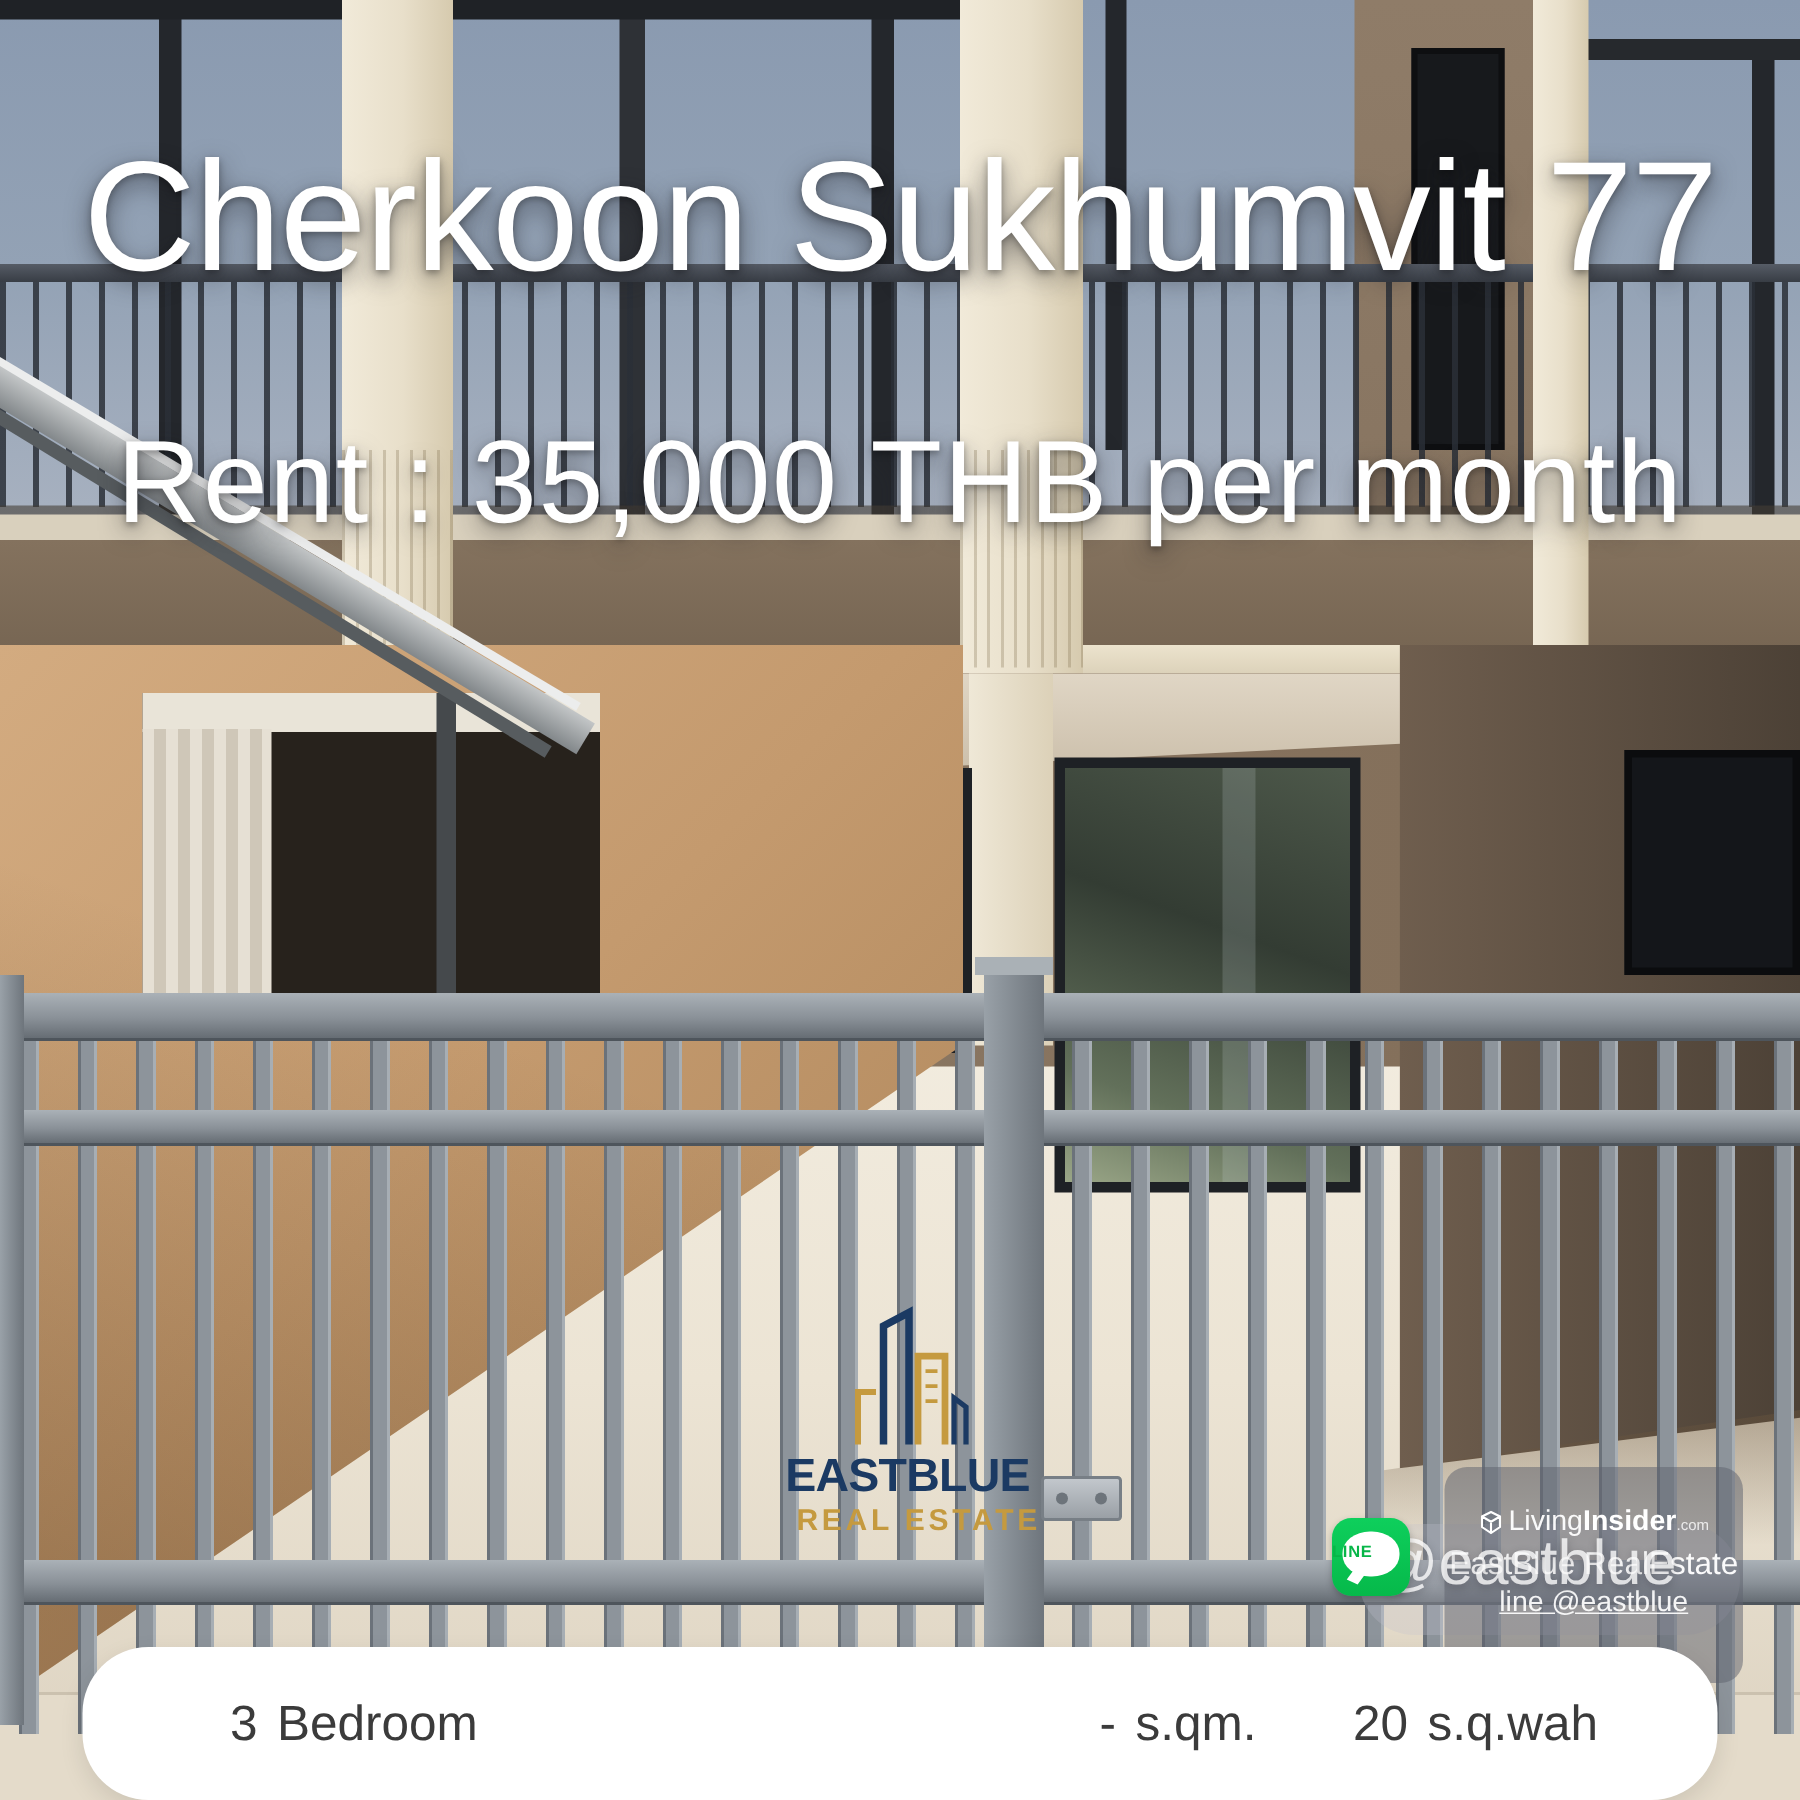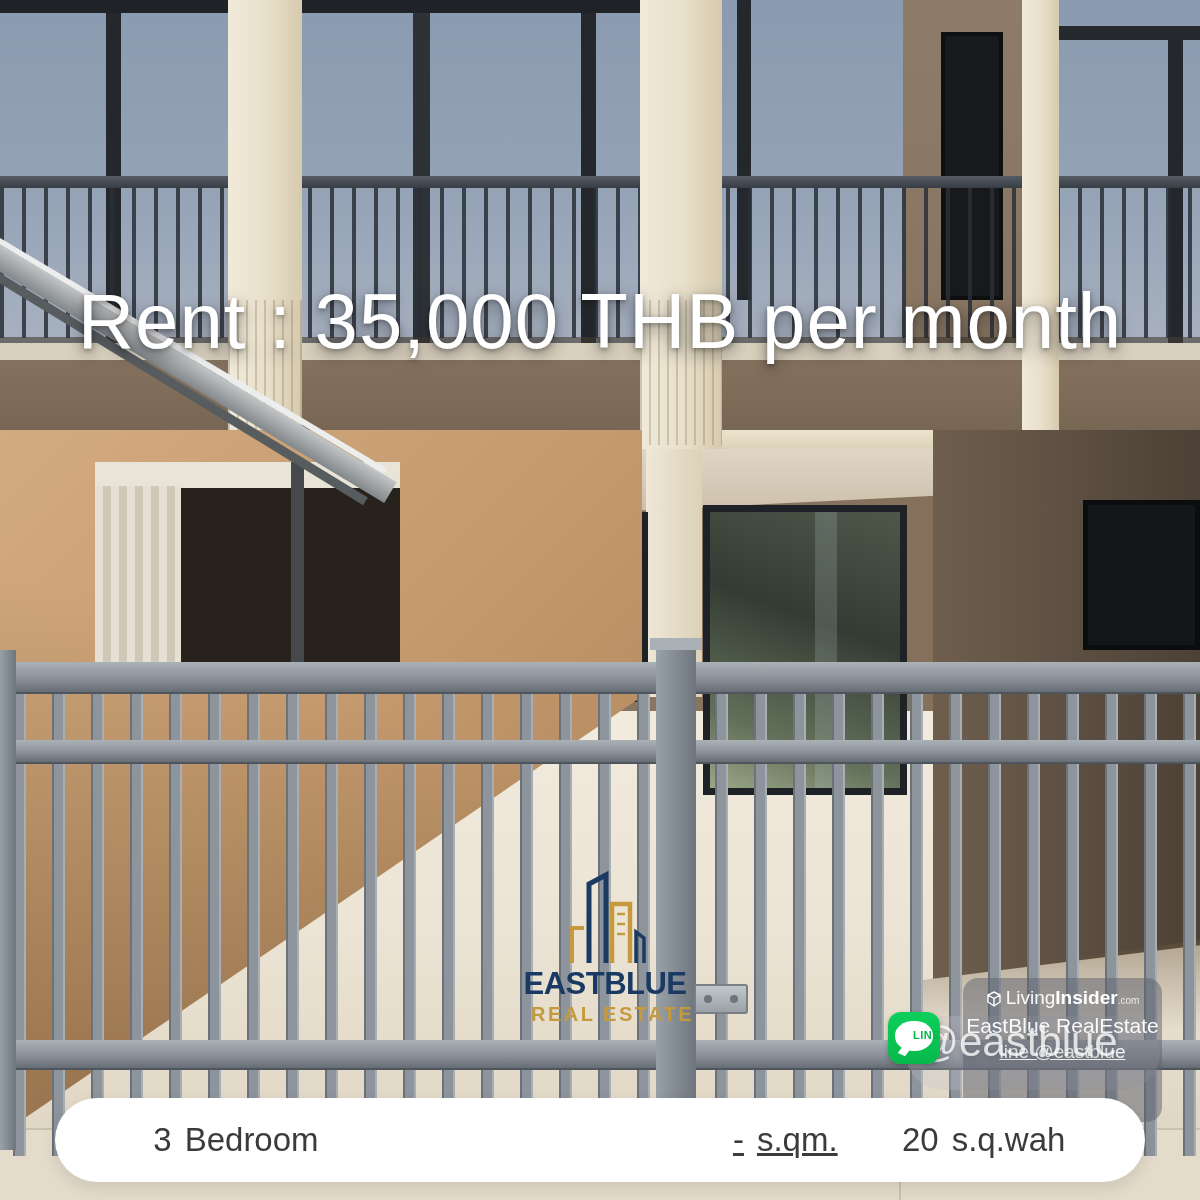--- a/index.html
+++ b/index.html
@@ -129,45 +129,45 @@
   .logo-tag{font-size:20px;font-weight:700;letter-spacing:2.5px;color:#c59a3f;margin-top:1px;margin-left:15px;}
   .ref-code{left:455px;top:1030px;width:300px;text-align:center;font-size:30px;letter-spacing:1px;
     color:rgba(238,236,232,.92);text-shadow:0 1px 3px rgba(0,0,0,.25);}
 
   
   .line-icon{left:888px;top:1012px;width:52px;height:52px;border-radius:13px;
     background:linear-gradient(180deg,#0ecf5c,#06b94a);box-shadow:0 2px 5px rgba(0,0,0,.25);}
   .line-bubble{position:absolute;left:7px;top:9px;width:38px;height:30px;background:#fff;border-radius:48%;}
   .line-tail{position:absolute;left:12px;top:34px;width:9px;height:9px;background:#fff;
     transform:skew(-18deg) rotate(22deg);}
-  .line-word{position:absolute;left:0;top:17px;width:52px;text-align:right;
+  .line-word{position:absolute;left:0;top:17px;width:52px;text-align:left;
     font-size:11px;font-weight:700;color:#07b648;letter-spacing:.5px;}
 
   
   .pill{left:906px;top:1016px;width:254px;height:74px;border-radius:40px;
     background:rgba(195,195,205,.28);}
   .wm-box{left:963px;top:978px;width:199px;height:144px;border-radius:15px;
-    background:rgba(96,99,112,.52);color:#fff;text-align:center;padding-top:9px;}
+    background:rgba(96,99,112,.52);color:#fff;text-align:center;padding-top:26px;}
   .wm-brand{font-size:19px;white-space:nowrap;}
   .wm-brand .lt{font-weight:300;color:rgba(255,255,255,.95);}
   .wm-brand .bd{font-weight:700;}
   .wm-brand .tld{font-size:10px;color:rgba(255,255,255,.8);}
   .wm-brand svg{vertical-align:-3px;margin-right:4px;}
   .wm-agency{font-size:21px;margin-top:5px;color:rgba(255,255,255,.96);white-space:nowrap;}
   .wm-line{font-size:19px;margin-top:3px;color:rgba(255,255,255,.92);white-space:nowrap;text-decoration:underline;}
   .handle-big{left:908px;top:1018px;width:218px;text-align:center;font-size:42px;
     color:rgba(255,255,255,.78);text-shadow:0 2px 6px rgba(40,40,45,.35);}
 
   
-  .specs-bar{left:55px;top:1098px;width:1090px;height:84px;border-radius:44px;
+  .specs-bar{left:55px;top:1098px;width:1090px;height:102px;border-radius:44px;
     background:#ffffff;box-shadow:0 6px 16px rgba(0,0,0,.10);}
   .spec{position:absolute;top:50%;transform:translate(-50%,-50%);
     white-space:nowrap;font-size:33px;color:#3b3b3b;}
   .spec .v{margin-right:13px;}
-  .sp1{left:16.6%;} .sp2{left:38.2%;} .sp3{left:67.0%;text-decoration:underline;} .sp4{left:85.2%;}
+  .sp1{left:16.6%;} .sp2{left:38.2%;} .sp3{left:67.0%;} .sp4{left:85.2%;}
 </style>
 </head>
 <body>
 
 <div id="canvas">
 
   <div class="abs glass-top"></div>
   <div class="abs mullion m1"></div>
   <div class="abs mullion m2"></div>
   <div class="abs mullion m3"></div>
@@ -234,20 +234,21 @@
   <div class="abs rail-h rail2"></div>
   <div class="abs rail-h rail3"></div>
   <div class="abs post post-left"></div>
   <div class="abs post gate-post"></div>
   <div class="abs gate-cap"></div>
   <div class="abs latch">
       <i class="b1"></i>
       <i class="b2"></i>
     </div>
 
+  <div class="abs title">Cherkoon Sukhumvit 77</div>
   <div class="abs rent">Rent : 35,000 THB per month</div>
 
   <div class="abs logo">
     <svg width="92" height="96" viewBox="0 0 92 96">
       <path d="M13 95 V60 H25" fill="none" stroke="#c59a3f" stroke-width="4"></path>
       <path d="M30 95 V16 L47 7 V95" fill="none" stroke="#1b3a63" stroke-width="5"></path>
       <path d="M53 95 V36 H71 V95" fill="none" stroke="#c59a3f" stroke-width="4.5"></path>
       <path d="M58 46 H66 M58 56 H66 M58 66 H66" stroke="#c59a3f" stroke-width="2.5"></path>
       <path d="M77 95 V64 L85 70 V95" fill="none" stroke="#1b3a63" stroke-width="3.5"></path>
     </svg>

